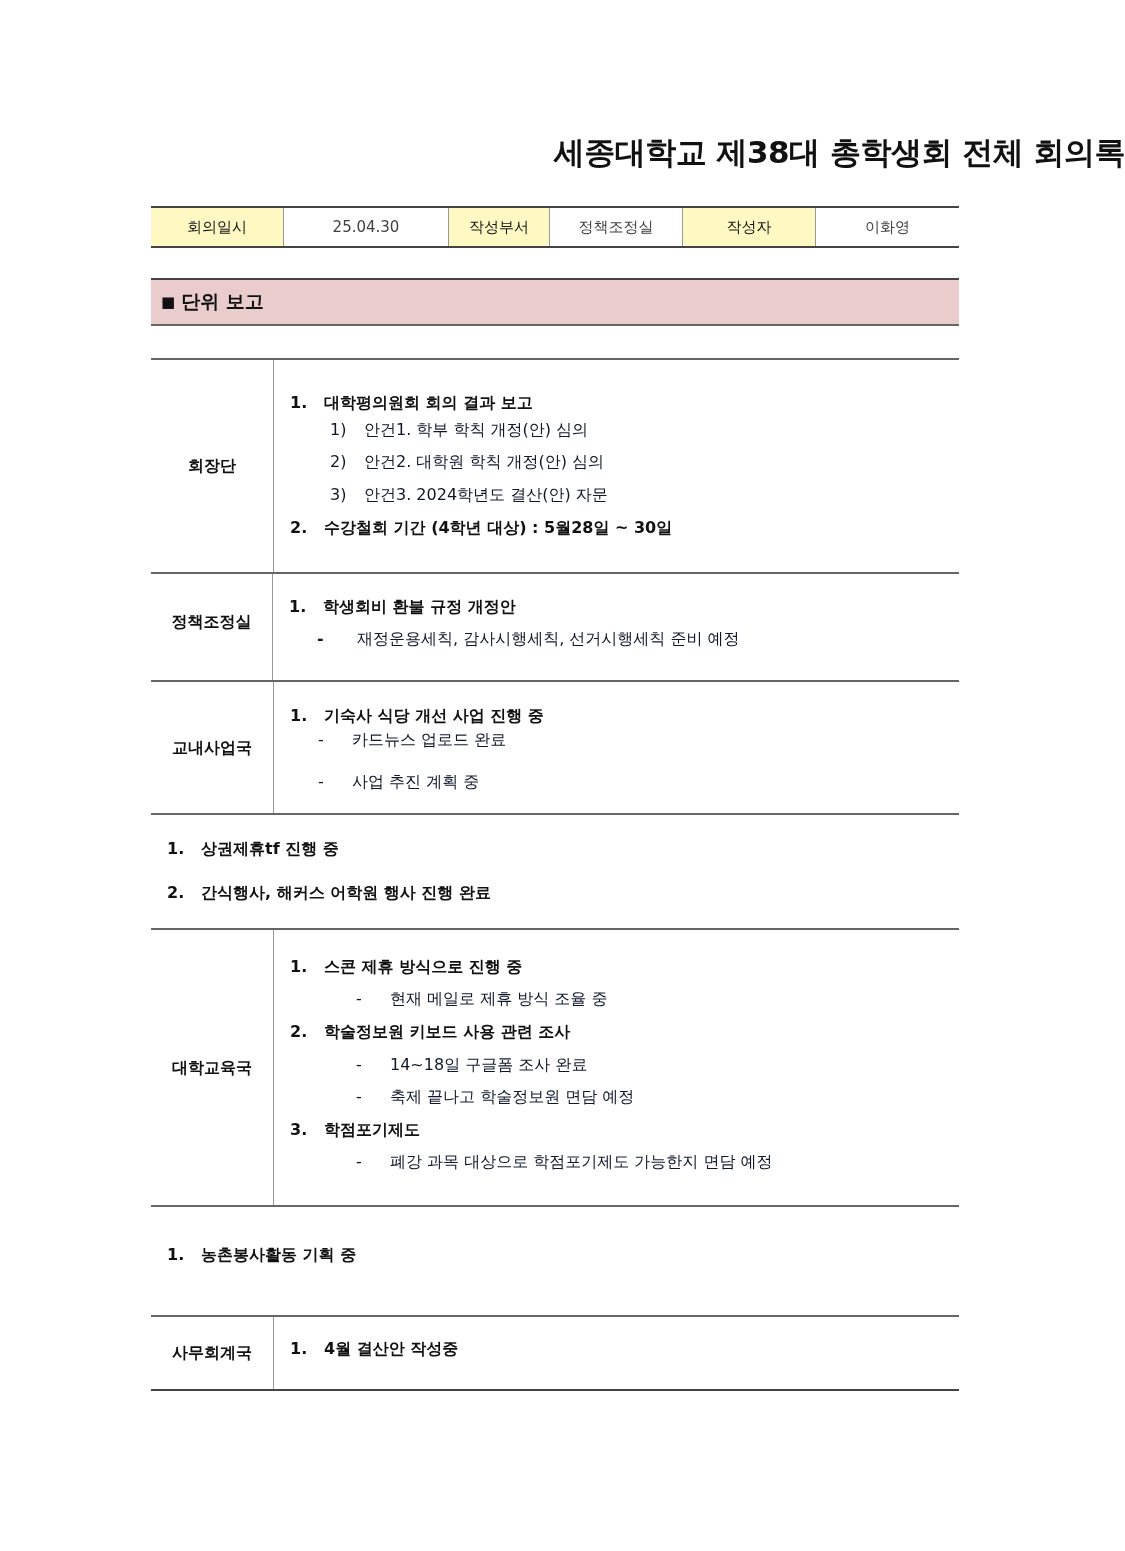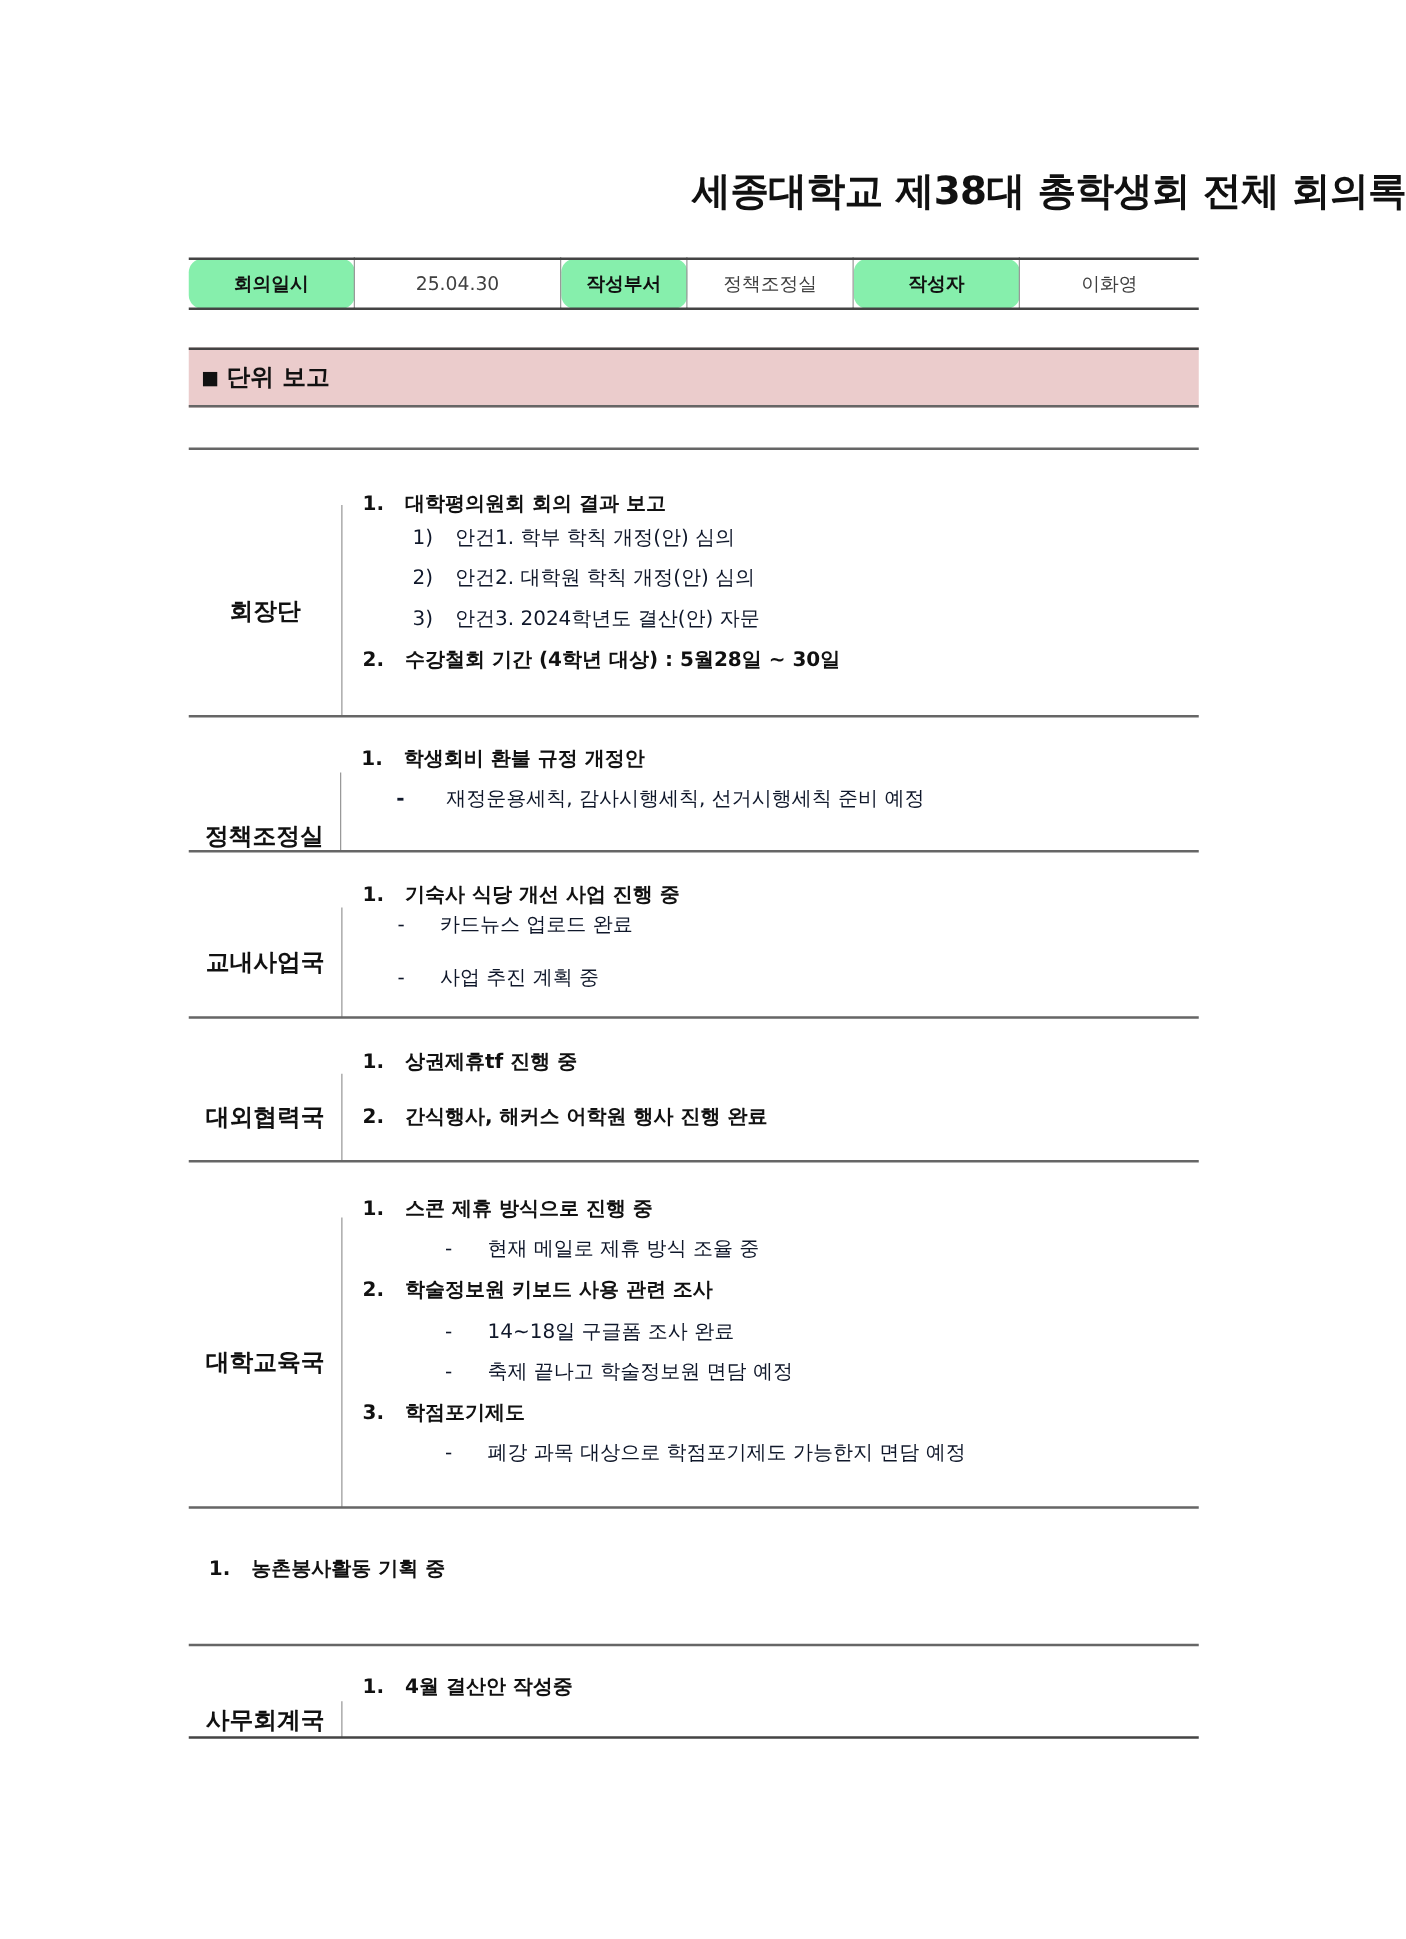--- a/index.html
+++ b/index.html
@@ -15,37 +15,37 @@
     .info {
       position: absolute; top: 206px; left: 151px; width: 808px;
       border-collapse: collapse;
       border-top: 2px solid #444; border-bottom: 2px solid #444;
     }
     .info td {
       height: 38px; font-size: 15px; text-align: center; vertical-align: middle;
       border-right: 1px solid #999; padding: 0;
     }
     .info td:last-child { border-right: none; }
-    .info td.lab { background: #86efac; font-weight: bold; border-radius: 11px; }
+    .info td.lab { background: #fef9c3; font-weight: normal; }
     .info td.val { background: #fff; color: #404040; }
     .section {
       position: absolute; top: 278px; left: 151px; width: 808px; height: 48px;
       background: #ebcccc; border-top: 2px solid #444; border-bottom: 2px solid #666;
       box-sizing: border-box; display: flex; align-items: center;
       padding-left: 10px; font-size: 19px; font-weight: bold;
     }
     .section .sq { font-size: 15px; margin-right: 6px; }
     .rpt {
       position: absolute; left: 151px; width: 808px; box-sizing: border-box;
       border-top: 2px solid #666; display: flex;
     }
     .rpt .dept {
       width: 122px; flex-shrink: 0; border-right: 1px solid #999;
       display: flex; align-items: center; justify-content: center;
-      font-size: 19px; font-weight: bold; margin-top: 44px;
+      font-size: 16px; font-weight: bold;
     }
     .rpt .content { flex: 1; position: relative; }
     .line { position: absolute; font-size: 16px; white-space: nowrap; }
     .line.b { font-weight: bold; }
     .line.n { color: #0f172a; }
     .num { display: inline-block; width: 34px; }
     .sub { display: inline-block; width: 34px; }
     .dash { display: inline-block; width: 34px; }
     .bottom-line { position: absolute; left: 151px; width: 808px; top: 1389px; border-top: 2px solid #444; }
   </style>
@@ -94,21 +94,20 @@
 <div class="rpt" style="top:680px;height:134px">
   <div class="dept">교내사업국</div>
   <div class="content">
     <div class="line b" style="left:16px;top:24px"><span class="num">1.</span><span>기숙사 식당 개선 사업 진행 중</span></div>
     <div class="line n" style="left:44px;top:48px"><span class="dash">-</span><span>카드뉴스 업로드 완료</span></div>
     <div class="line n" style="left:44px;top:90px"><span class="dash">-</span><span>사업 추진 계획 중</span></div>
   </div>
 </div>
 
 <div class="rpt" style="top:813px;height:116px">
-  <div class="dept">대외협력국</div>
   <div class="content">
     <div class="line b" style="left:16px;top:24px"><span class="num">1.</span><span>상권제휴tf 진행 중</span></div>
     <div class="line b" style="left:16px;top:68px"><span class="num">2.</span><span>간식행사, 해커스 어학원 행사 진행 완료</span></div>
   </div>
 </div>
 
 <div class="rpt" style="top:928px;height:278px">
   <div class="dept">대학교육국</div>
   <div class="content">
     <div class="line b" style="left:16px;top:27px"><span class="num">1.</span><span>스콘 제휴 방식으로 진행 중</span></div>

